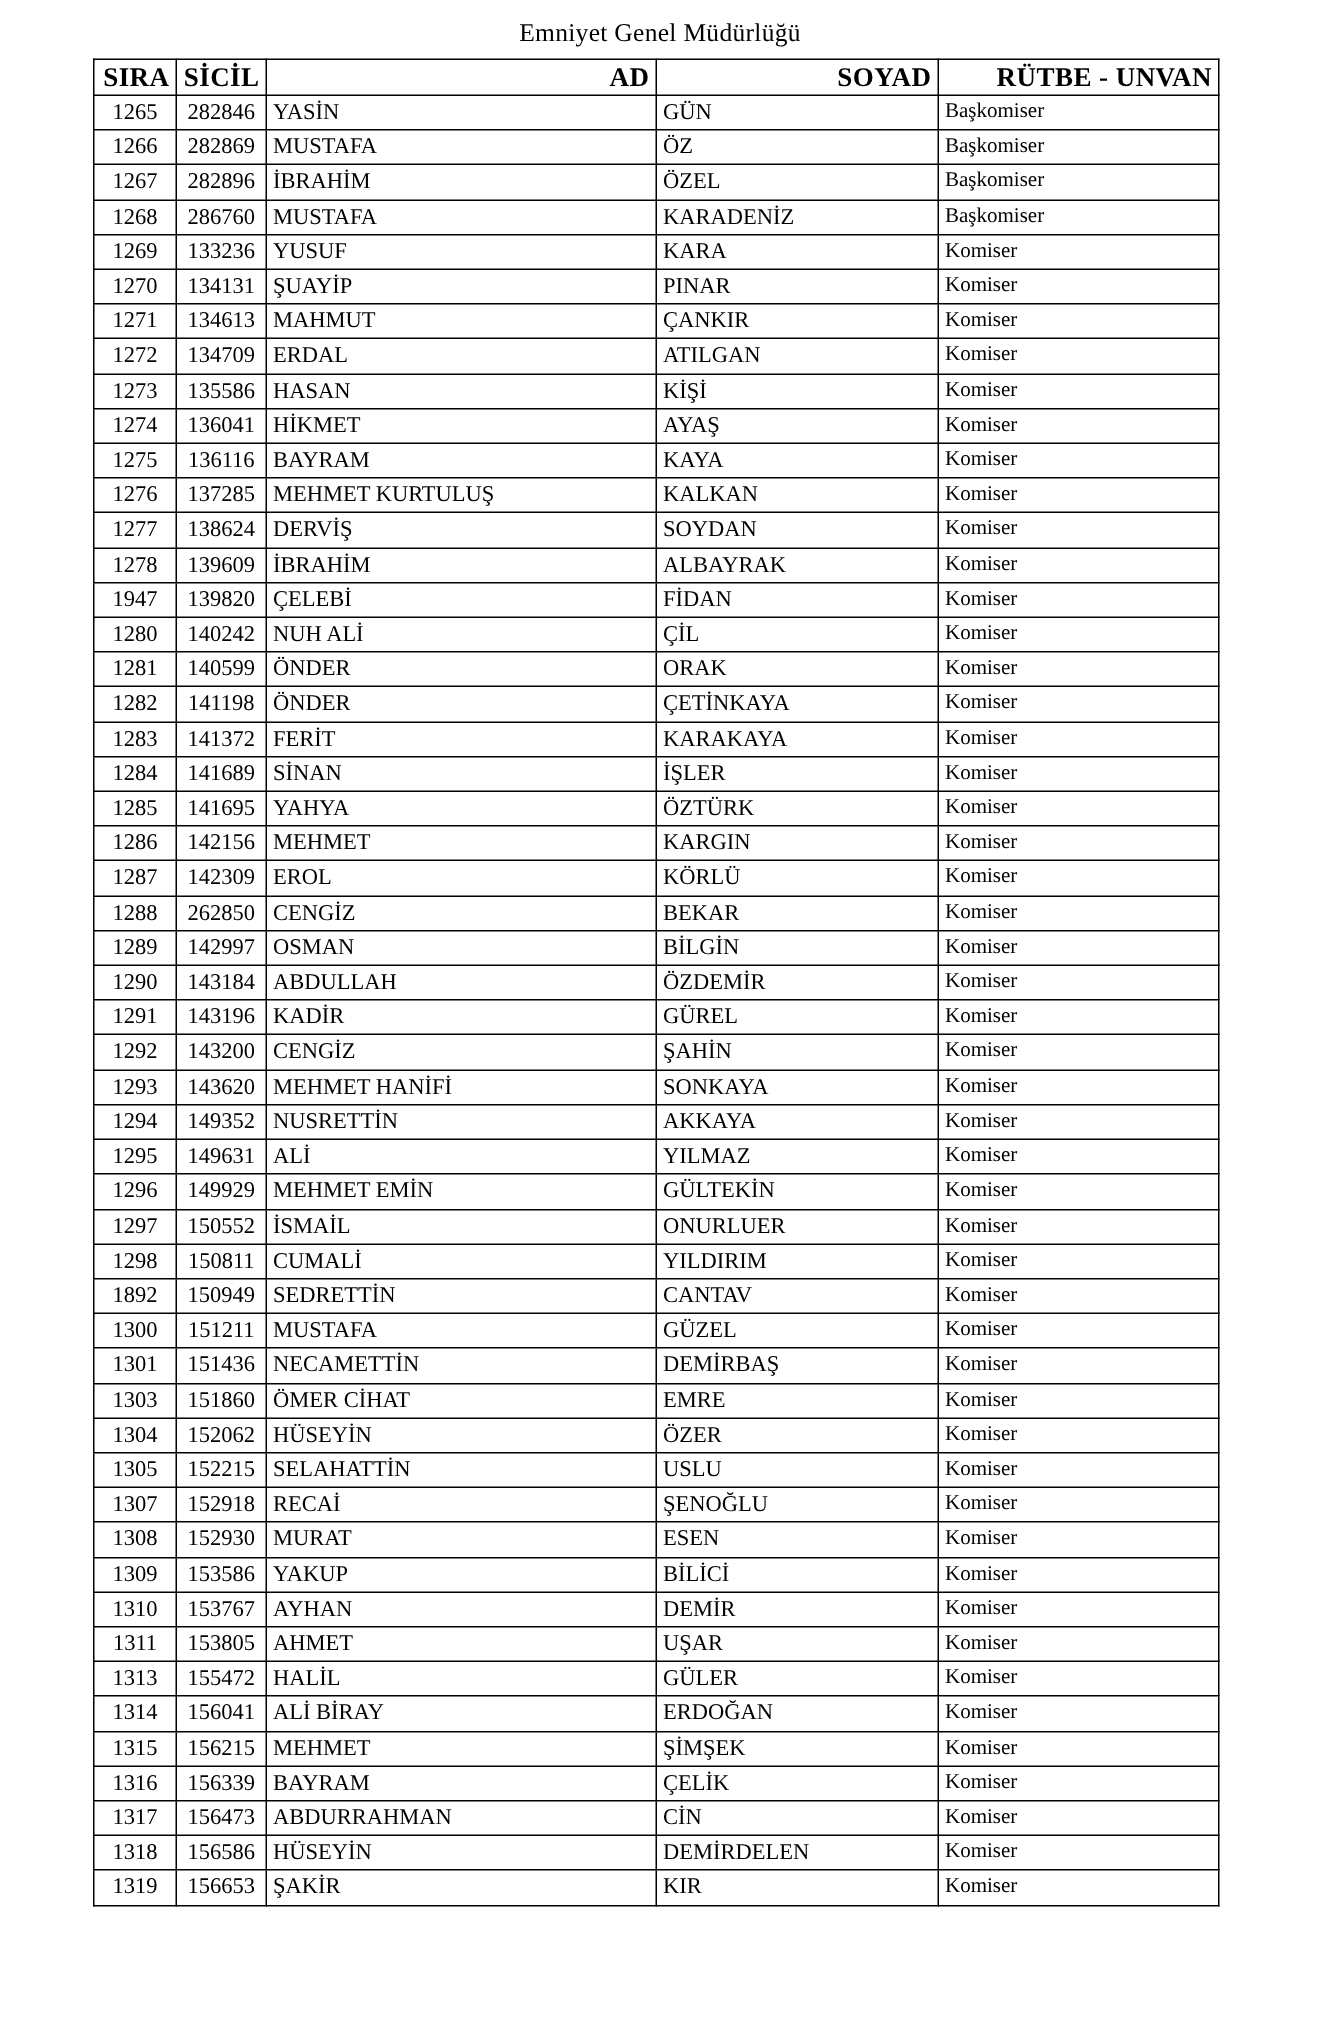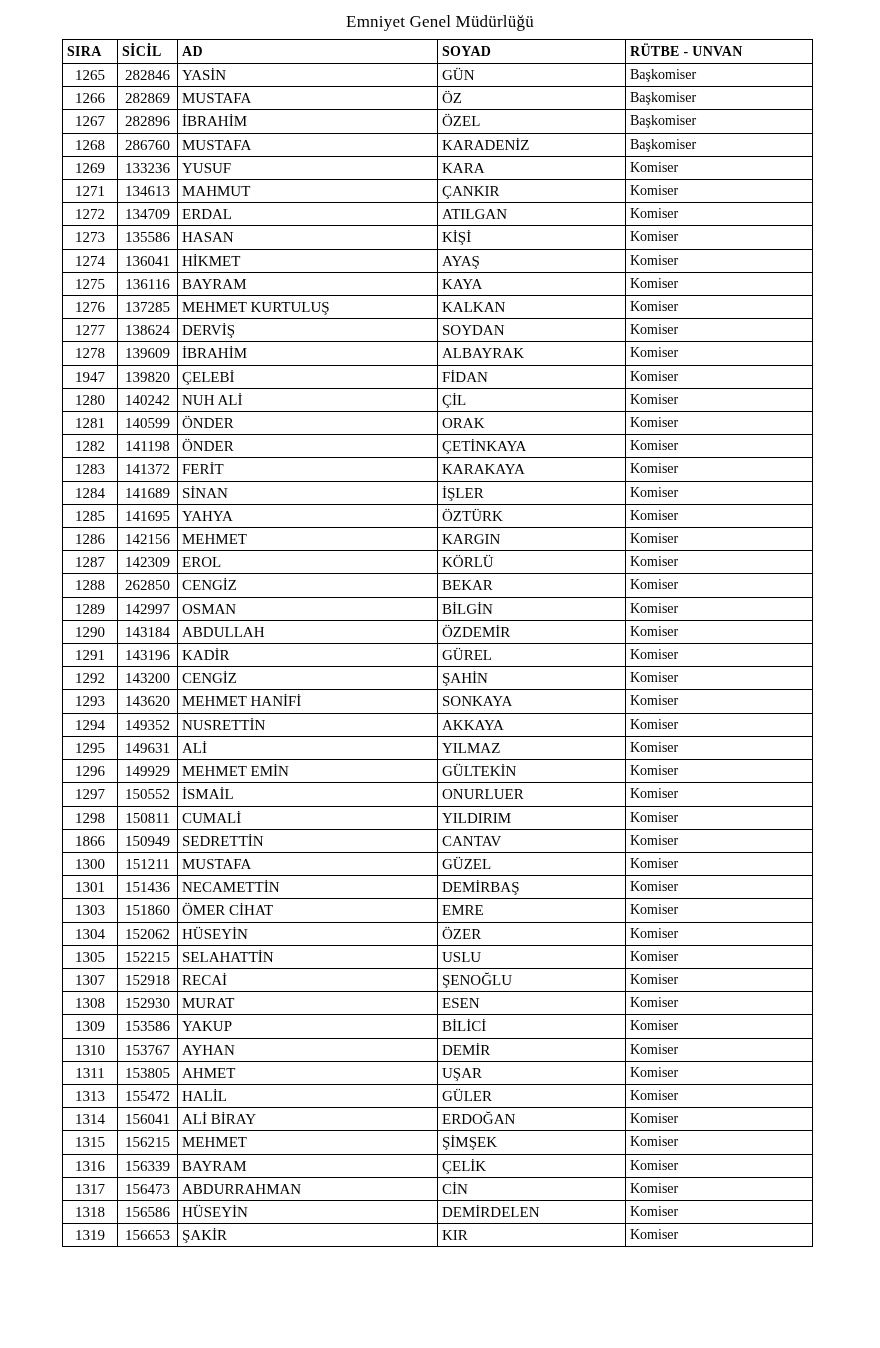--- a/index.html
+++ b/index.html
@@ -53,25 +53,25 @@
     border: 1px solid #000000;
     padding: 0 4px;
     height: 22.2px;
     line-height: 22.2px;
     overflow: hidden;
     white-space: nowrap;
     vertical-align: middle;
   }
   #roster-table thead th {
     font-weight: 700;
-    text-align: left;
+    text-align: right;
     letter-spacing: 0.3px;
     height: 23px;
     line-height: 23px;
-    font-size: 14px;
+    font-size: 18px;
   }
   td.cell-sira,
   td.cell-sicil {
     text-align: center;
   }
   td.cell-ad,
   td.cell-soyad,
   td.cell-rutbe {
     text-align: left;
   }
@@ -133,20 +133,27 @@
           <td class="cell-rutbe">Başkomiser</td>
         </tr>
         <tr>
           <td class="cell-sira">1269</td>
           <td class="cell-sicil">133236</td>
           <td class="cell-ad">YUSUF</td>
           <td class="cell-soyad">KARA</td>
           <td class="cell-rutbe">Komiser</td>
         </tr>
         <tr>
+          <td class="cell-sira">1270</td>
+          <td class="cell-sicil">134131</td>
+          <td class="cell-ad">ŞUAYİP</td>
+          <td class="cell-soyad">PINAR</td>
+          <td class="cell-rutbe">Komiser</td>
+        </tr>
+        <tr>
           <td class="cell-sira">1271</td>
           <td class="cell-sicil">134613</td>
           <td class="cell-ad">MAHMUT</td>
           <td class="cell-soyad">ÇANKIR</td>
           <td class="cell-rutbe">Komiser</td>
         </tr>
         <tr>
           <td class="cell-sira">1272</td>
           <td class="cell-sicil">134709</td>
           <td class="cell-ad">ERDAL</td>
@@ -329,21 +336,21 @@
           <td class="cell-rutbe">Komiser</td>
         </tr>
         <tr>
           <td class="cell-sira">1298</td>
           <td class="cell-sicil">150811</td>
           <td class="cell-ad">CUMALİ</td>
           <td class="cell-soyad">YILDIRIM</td>
           <td class="cell-rutbe">Komiser</td>
         </tr>
         <tr>
-          <td class="cell-sira">1866</td>
+          <td class="cell-sira">1892</td>
           <td class="cell-sicil">150949</td>
           <td class="cell-ad">SEDRETTİN</td>
           <td class="cell-soyad">CANTAV</td>
           <td class="cell-rutbe">Komiser</td>
         </tr>
         <tr>
           <td class="cell-sira">1300</td>
           <td class="cell-sicil">151211</td>
           <td class="cell-ad">MUSTAFA</td>
           <td class="cell-soyad">GÜZEL</td>

